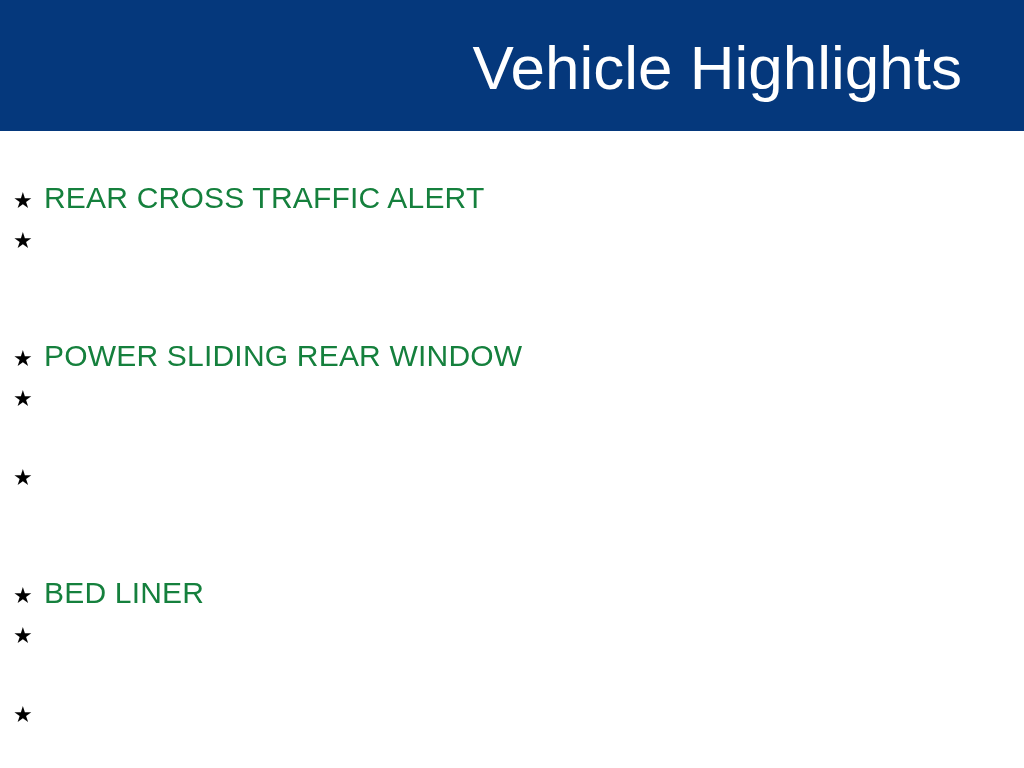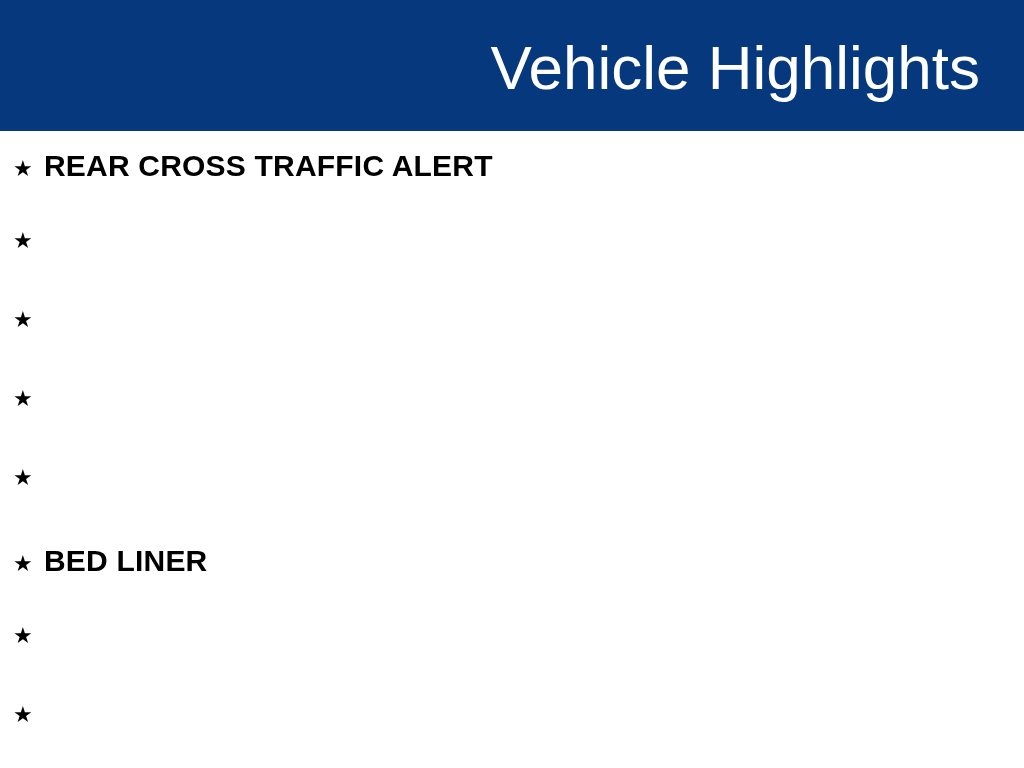--- a/index.html
+++ b/index.html
@@ -39,21 +39,21 @@
   }
 
   .slide-title {
     color: #ffffff;
     font-family: "Liberation Sans", sans-serif;
     font-size: 62px;
     font-weight: 400;
     line-height: 1.05;
     letter-spacing: 0px;
     white-space: nowrap;
-    margin: 0;
+    margin: 18px;
     padding: 0;
     position: relative;
     top: 2px;
   }
 
   
   .highlights-list {
     position: absolute;
     left: 0;
     top: 131px;
@@ -84,27 +84,28 @@
     width: 31px;
     flex: 0 0 31px;
     color: #000000;
     font-family: "DejaVu Sans", sans-serif;
     font-size: 22px;
     line-height: 1;
     text-align: left;
   }
 
   .highlight-label {
-    color: #000000;
+    color: #15803d;
     font-family: "Liberation Sans", sans-serif;
     font-size: 30px;
-    font-weight: 700;
+    font-weight: 400;
     line-height: 1;
     letter-spacing: 0.2px;
     white-space: nowrap;
+    margin-top: 32px;
   }
 </style>
 </head>
 <body>
 
 <div class="slide">
 
   <div class="header-band">
     <h1 class="slide-title">Vehicle Highlights</h1>
   </div>
@@ -115,20 +116,21 @@
       <span class="bullet-star">★</span>
       <span class="highlight-label">REAR CROSS TRAFFIC ALERT</span>
     </li>
 
     <li class="highlight-item">
       <span class="bullet-star">★</span>
     </li>
 
     <li class="highlight-item">
       <span class="bullet-star">★</span>
+      <span class="highlight-label">POWER SLIDING REAR WINDOW</span>
     </li>
 
     <li class="highlight-item">
       <span class="bullet-star">★</span>
     </li>
 
     <li class="highlight-item">
       <span class="bullet-star">★</span>
     </li>
 

